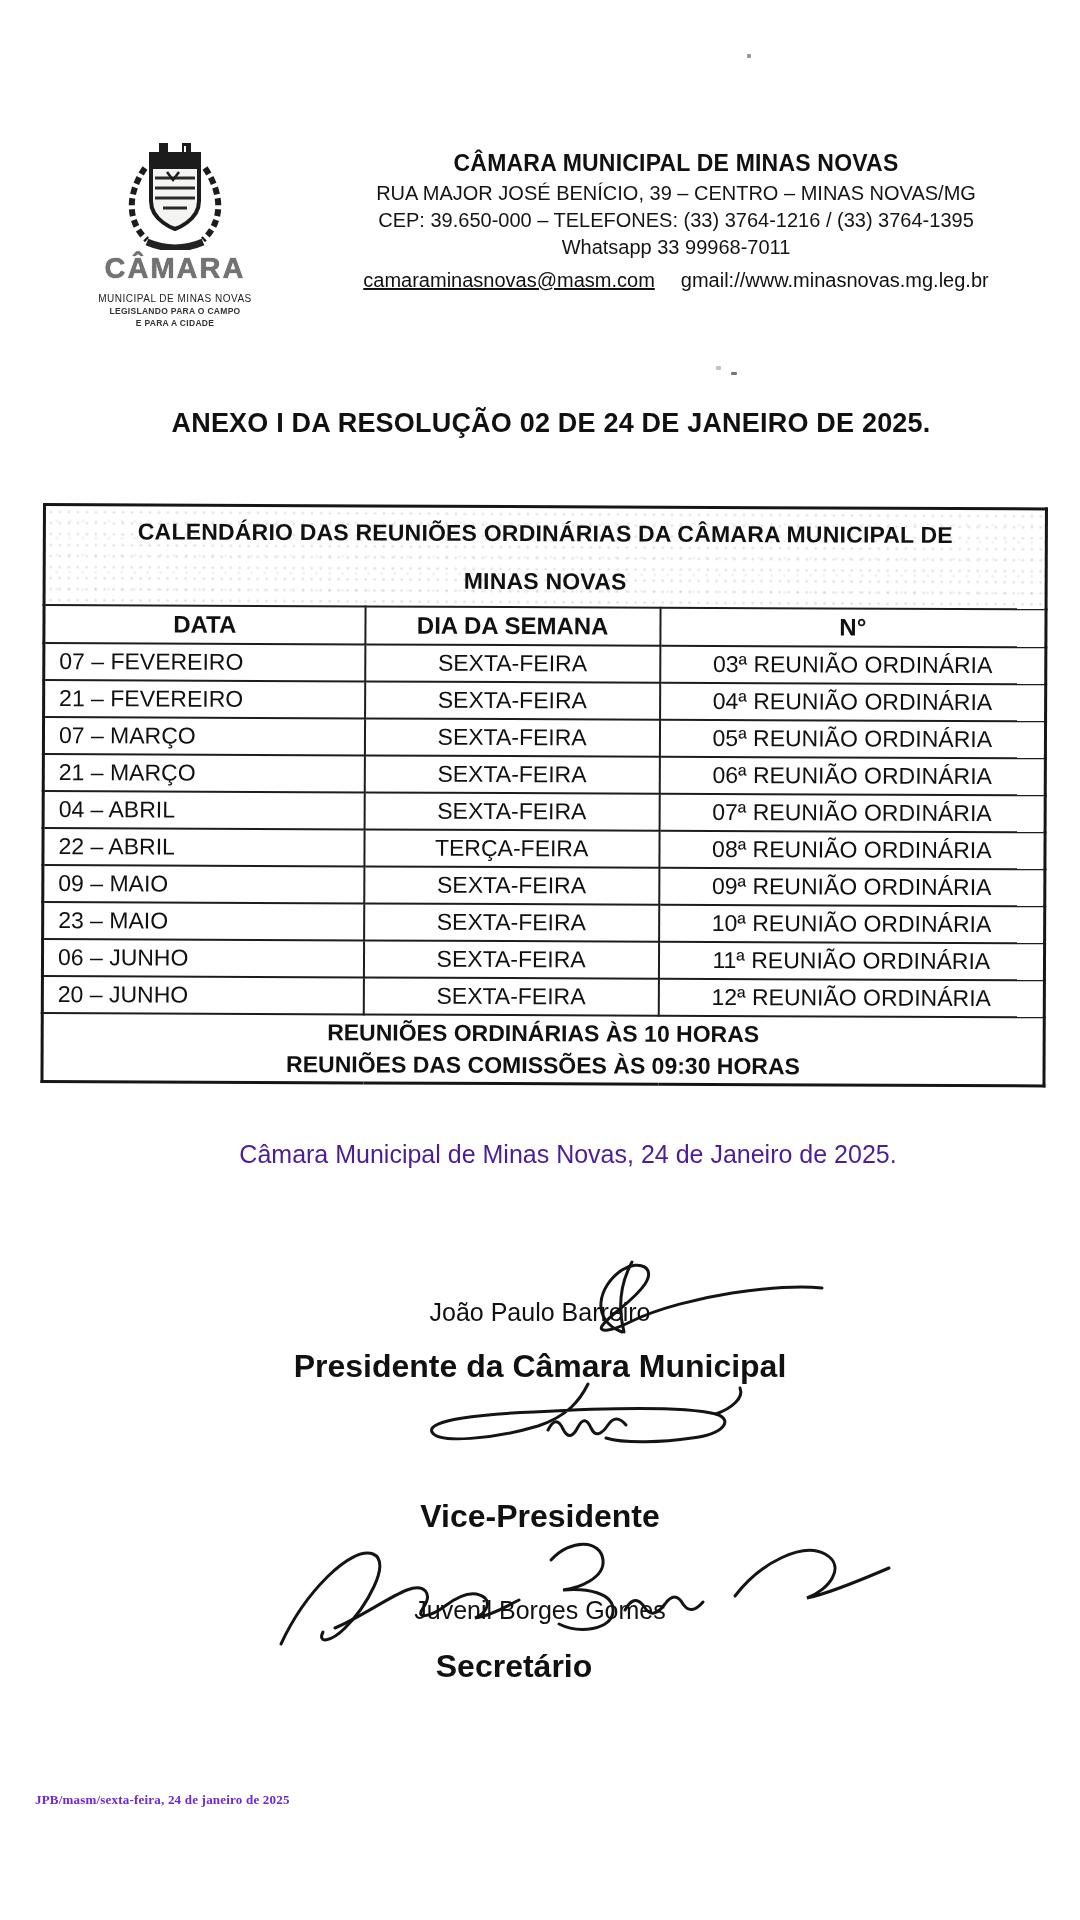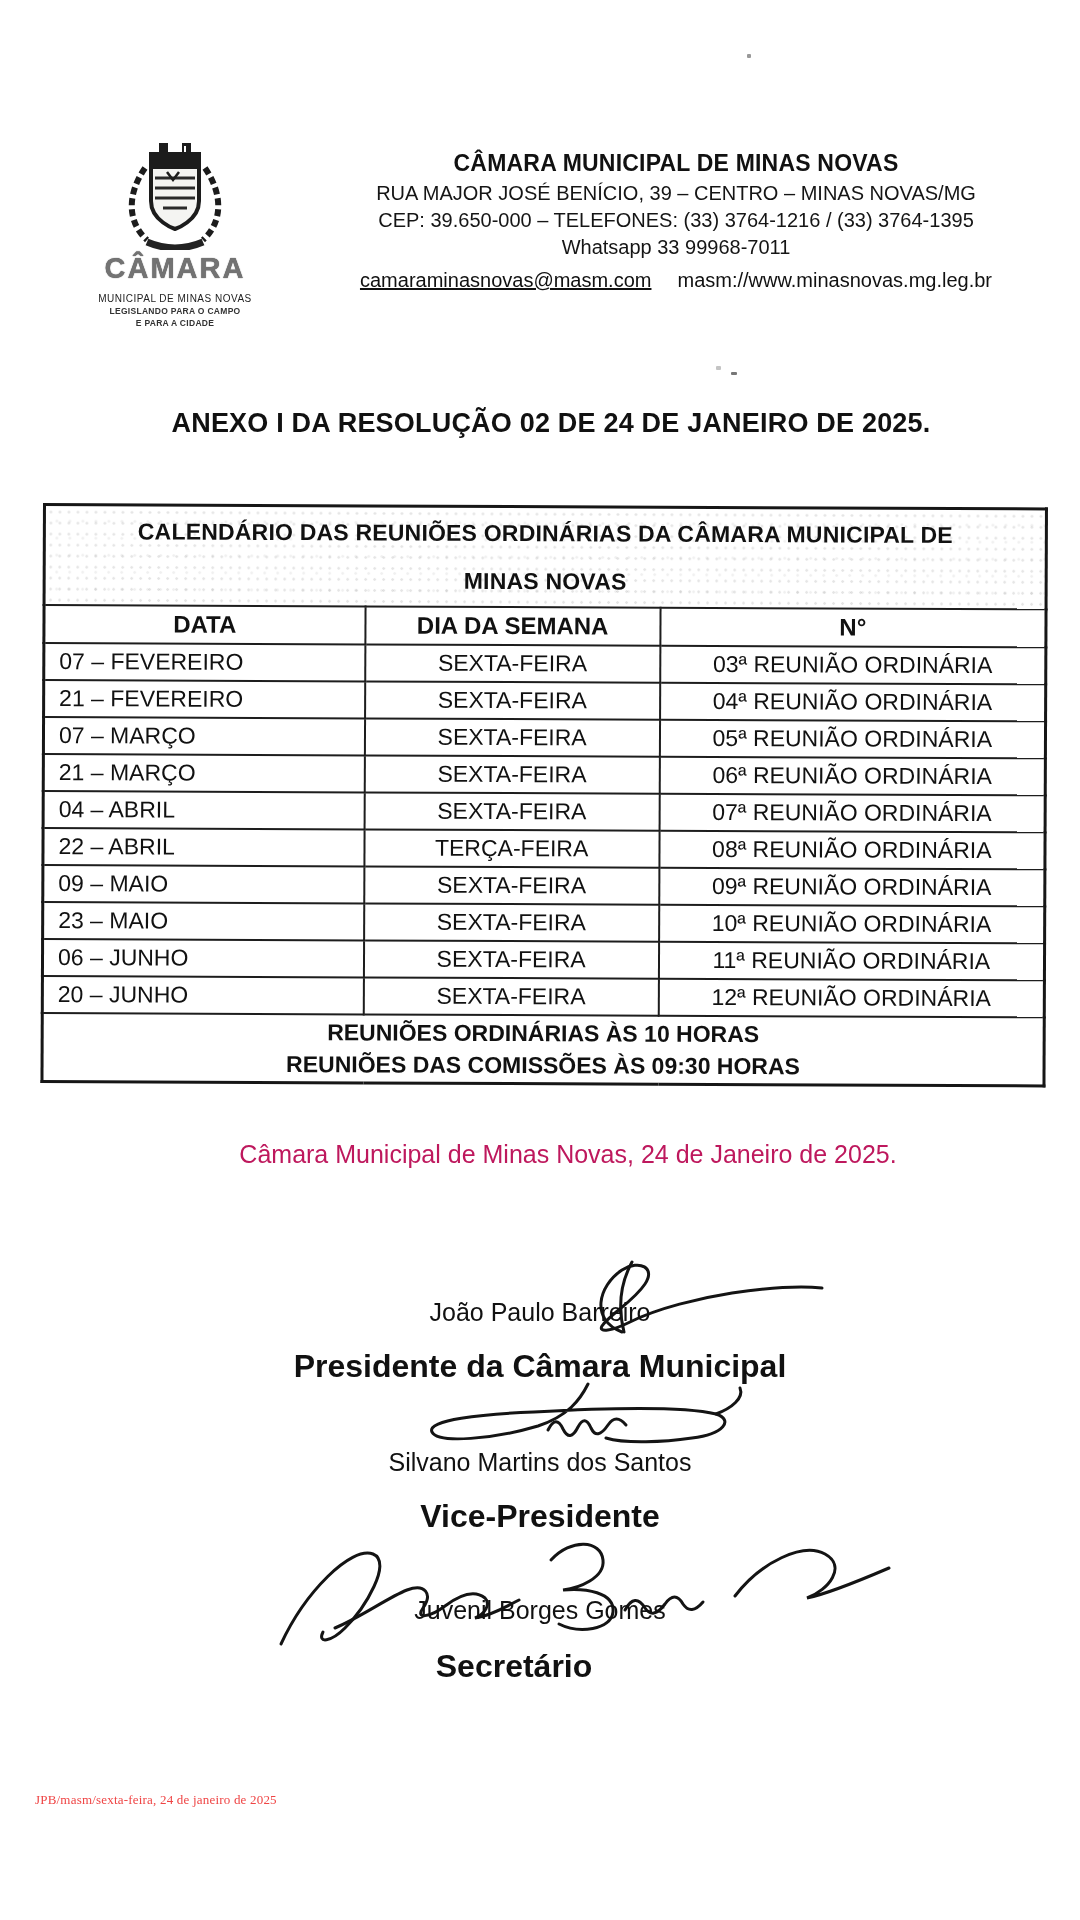--- a/index.html
+++ b/index.html
@@ -34,28 +34,28 @@
                      radial-gradient(rgba(0,0,0,.06) 1px,transparent 1.4px);
     background-size:9px 11px,13px 17px;background-position:0 0,4px 6px;}
   .head-row th{height:36px;font-weight:bold;font-size:24px;text-align:center;padding:0;}
   .cal-table tbody td{height:33px;padding:1px 0;}
   .col-date{text-align:left;padding-left:14px !important;}
   .col-weekday{text-align:center;}
   .col-number{text-align:center;}
   .note-cell{height:64px;text-align:center;font-weight:bold;font-size:25px;line-height:32px;padding:2px 0;}
   
   .dateline{position:absolute;left:0;right:0;top:1140px;text-align:center;font-size:25px;
-    padding-left:56px;color:#be185d;}
+    padding-left:56px;color:#4c1d95;}
   
   .sig-name{position:absolute;left:0;right:0;text-align:center;font-weight:normal;font-size:25px;}
   .sig-role{position:absolute;left:0;right:0;text-align:center;font-weight:bold;font-size:32px;}
   .sig-svg{position:absolute;}
   
   .footer-note{position:absolute;left:35px;top:1792px;font-family:"Liberation Serif",serif;
-    font-size:13px;color:#ef4444;letter-spacing:.2px;}
+    font-size:13px;color:#6d28d9;letter-spacing:.2px;font-weight:bold;}
   
   .speck{position:absolute;background:#555;border-radius:1px;}
 </style>
 </head>
 <body>
 
 <div class="page">
 
   <div class="logo-block">
     <svg class="logo-emblem" width="120" height="118" viewBox="0 0 120 118">
@@ -79,21 +79,21 @@
     <div class="logo-sub2">LEGISLANDO PARA O CAMPO</div>
     <div class="logo-sub2">E PARA A CIDADE</div>
   </div>
 
   <div class="head-text">
     <div class="org-name">CÂMARA MUNICIPAL DE MINAS NOVAS</div>
     <div class="head-line">RUA MAJOR JOSÉ BENÍCIO, 39 – CENTRO – MINAS NOVAS/MG</div>
     <div class="head-line">CEP: 39.650-000 – TELEFONES: (33) 3764-1216 / (33) 3764-1395</div>
     <div class="head-line">Whatsapp 33 99968-7011</div>
     <div class="head-links">
-      <span class="email">camaraminasnovas@masm.com</span><span>masm://www.minasnovas.mg.leg.br</span>
+      <span class="email">camaraminasnovas@masm.com</span><span>gmail://www.minasnovas.mg.leg.br</span>
     </div>
   </div>
 
   <div class="anexo-title">ANEXO I DA RESOLUÇÃO 02 DE 24 DE JANEIRO DE 2025.</div>
 
   <table class="cal-table">
     <colgroup>
         <col style="width:322px">
         <col style="width:296px">
         <col style="width:387px">
@@ -184,21 +184,20 @@
   <div class="sig-name" style="top:1298px">João Paulo Barreiro</div>
   <div class="sig-role" style="top:1348px">Presidente da Câmara Municipal</div>
 
   <svg class="sig-svg" style="left:420px;top:1382px" width="340" height="76" viewBox="0 0 340 76">
     <g fill="none" stroke="#141414" stroke-width="3" stroke-linecap="round">
       <path d="M168,2 C160,18 148,34 118,44 C74,57 18,62 12,50 C6,38 62,32 114,30 C186,26 262,24 296,32 C314,38 304,52 272,56 C244,60 206,62 186,56"></path>
       <path d="M128,48 q8,-16 15,-1 q7,14 15,-2 q7,-13 13,1 q6,13 17,-3 q8,-12 18,0"></path>
       <path d="M296,32 C312,26 324,16 320,6"></path>
     </g>
   </svg>
-  <div class="sig-name" style="top:1448px">Silvano Martins dos Santos</div>
   <div class="sig-role" style="top:1498px">Vice-Presidente</div>
 
   <svg class="sig-svg" style="left:265px;top:1532px" width="640" height="118" viewBox="0 0 640 118">
     <g fill="none" stroke="#141414" stroke-width="3" stroke-linecap="round">
       <path d="M16,112 C40,60 86,14 108,22 C128,30 100,76 80,96 C66,110 52,112 58,100"></path>
       <path d="M70,96 C98,84 122,66 142,58 C160,51 168,62 158,76 C150,87 164,86 180,74 C196,62 210,58 220,66 C226,72 220,82 210,86 C226,84 242,74 254,68"></path>
       <path d="M286,28 C306,6 336,8 338,28 C340,46 314,56 298,58 C320,56 350,60 348,80 C346,98 314,102 294,92"></path>
       <path d="M360,78 q10,-18 20,-2 q8,12 20,-4 q10,-14 18,0 q8,12 20,-2"></path>
       <path d="M470,64 C496,30 538,10 560,22 C582,34 564,58 542,66 C562,62 596,48 624,36"></path>
     </g>

